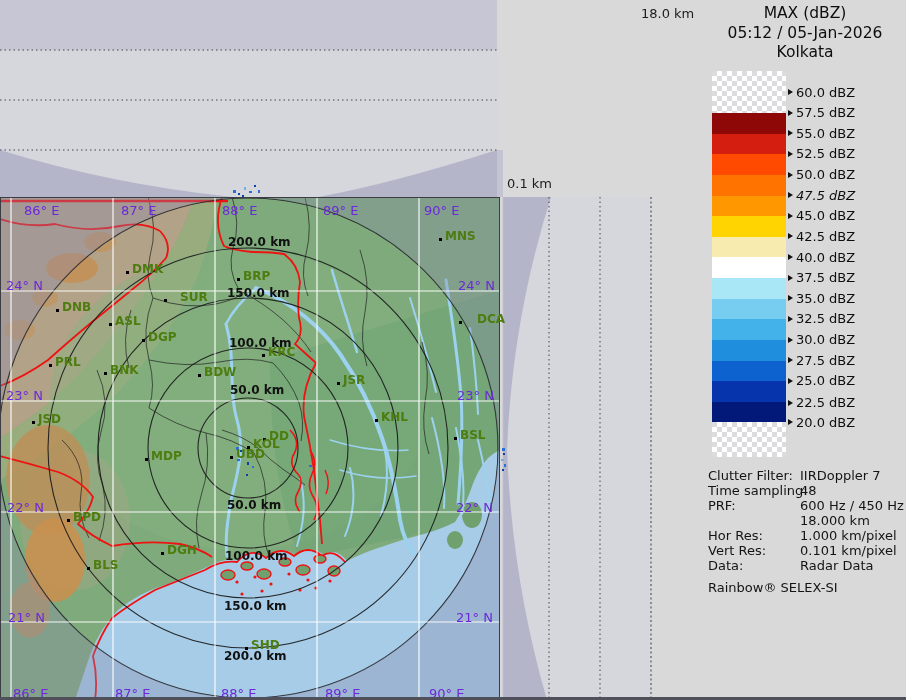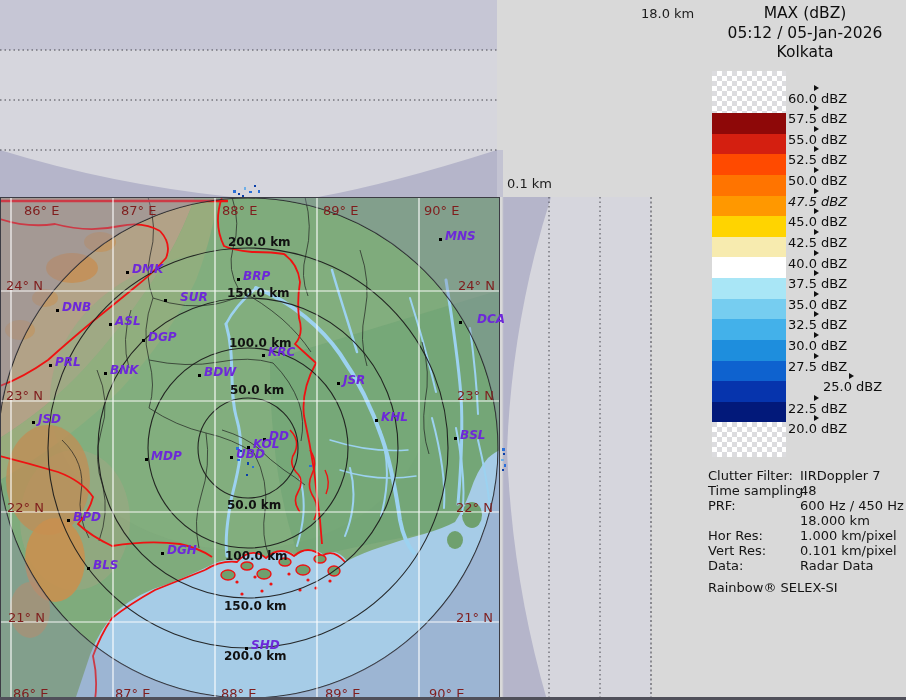--- a/index.html
+++ b/index.html
@@ -2,33 +2,33 @@
 <html><head>
 <meta charset="utf-8">
 <style>
   html,body{margin:0;padding:0;}
   #screen{position:relative;width:906px;height:700px;background:#d9d9d9;overflow:hidden;
           font-family:"DejaVu Sans","Liberation Sans",sans-serif;-webkit-font-smoothing:antialiased;}
   #gfx{position:absolute;left:0;top:0;}
   .layer{position:absolute;left:0;top:0;width:906px;height:700px;pointer-events:none;}
   
   .cdot{position:absolute;width:3px;height:3px;background:#000;}
-  .clabel{position:absolute;font-size:12px;font-weight:bold;color:#6d28d9;white-space:nowrap;line-height:13px;font-style:italic;}
+  .clabel{position:absolute;font-size:12px;font-weight:bold;color:#4d7c0f;white-space:nowrap;line-height:13px;}
   .ringlabel{position:absolute;font-size:12px;font-weight:bold;color:#111;white-space:nowrap;line-height:13px;}
-  .gridlabel{position:absolute;font-size:13px;color:#7f1d1d;white-space:nowrap;line-height:14px;}
+  .gridlabel{position:absolute;font-size:13px;color:#6d28d9;white-space:nowrap;line-height:14px;}
   .axislabel{position:absolute;font-size:13px;color:#1c1c1c;white-space:nowrap;line-height:14px;}
   
   #title{position:absolute;left:700px;top:4px;width:210px;text-align:center;color:#0e0e0e;
          font-size:15.5px;line-height:19.5px;}
   
   #legend-blocks{position:absolute;left:712px;top:71px;width:74px;height:386px;}
   #legend-blocks .lblock{position:absolute;left:0;width:74px;height:21px;}
   .checker{background-image:repeating-conic-gradient(#ffffff 0% 25%, #dcdcdf 25% 50%);background-size:10px 10px;background-color:#fff;}
   #legend-labels{position:absolute;left:788px;top:71px;width:110px;height:386px;}
-  .lrow{position:absolute;left:0;height:15px;display:flex;align-items:center;flex-direction:column;}
+  .lrow{position:absolute;left:0;height:15px;display:flex;align-items:center;}
   .tri{width:0;height:0;border-left:5px solid #111;border-top:3.5px solid transparent;border-bottom:3.5px solid transparent;margin-right:3px;}
   .ltext{font-size:13px;color:#0e0e0e;white-space:nowrap;}
   
   #meta{position:absolute;left:708px;top:468px;width:196px;color:#141414;font-size:13px;}
   .mrow{position:relative;height:15px;line-height:15px;white-space:nowrap;}
   .mlabel{display:inline-block;}
   .mvalue{position:absolute;left:92px;top:0;white-space:nowrap;}
   #meta-footer{margin-top:7px;white-space:nowrap;}
   #bottombar{position:absolute;left:0;top:697px;width:906px;height:3px;background:#50505a;}
 </style>
@@ -365,21 +365,21 @@
         <div class="ltext">32.5 dBZ</div>
       </div>
       <div class="lrow" style="top: 261px;">
         <div class="tri"></div>
         <div class="ltext">30.0 dBZ</div>
       </div>
       <div class="lrow" style="top: 281.625px;">
         <div class="tri"></div>
         <div class="ltext">27.5 dBZ</div>
       </div>
-      <div class="lrow" style="top: 302.25px; margin-left: 35px;">
+      <div class="lrow" style="top: 302.25px;">
         <div class="tri"></div>
         <div class="ltext">25.0 dBZ</div>
       </div>
       <div class="lrow" style="top: 324px;">
         <div class="tri"></div>
         <div class="ltext">22.5 dBZ</div>
       </div>
       <div class="lrow" style="top: 343.5px;">
         <div class="tri"></div>
         <div class="ltext">20.0 dBZ</div>

